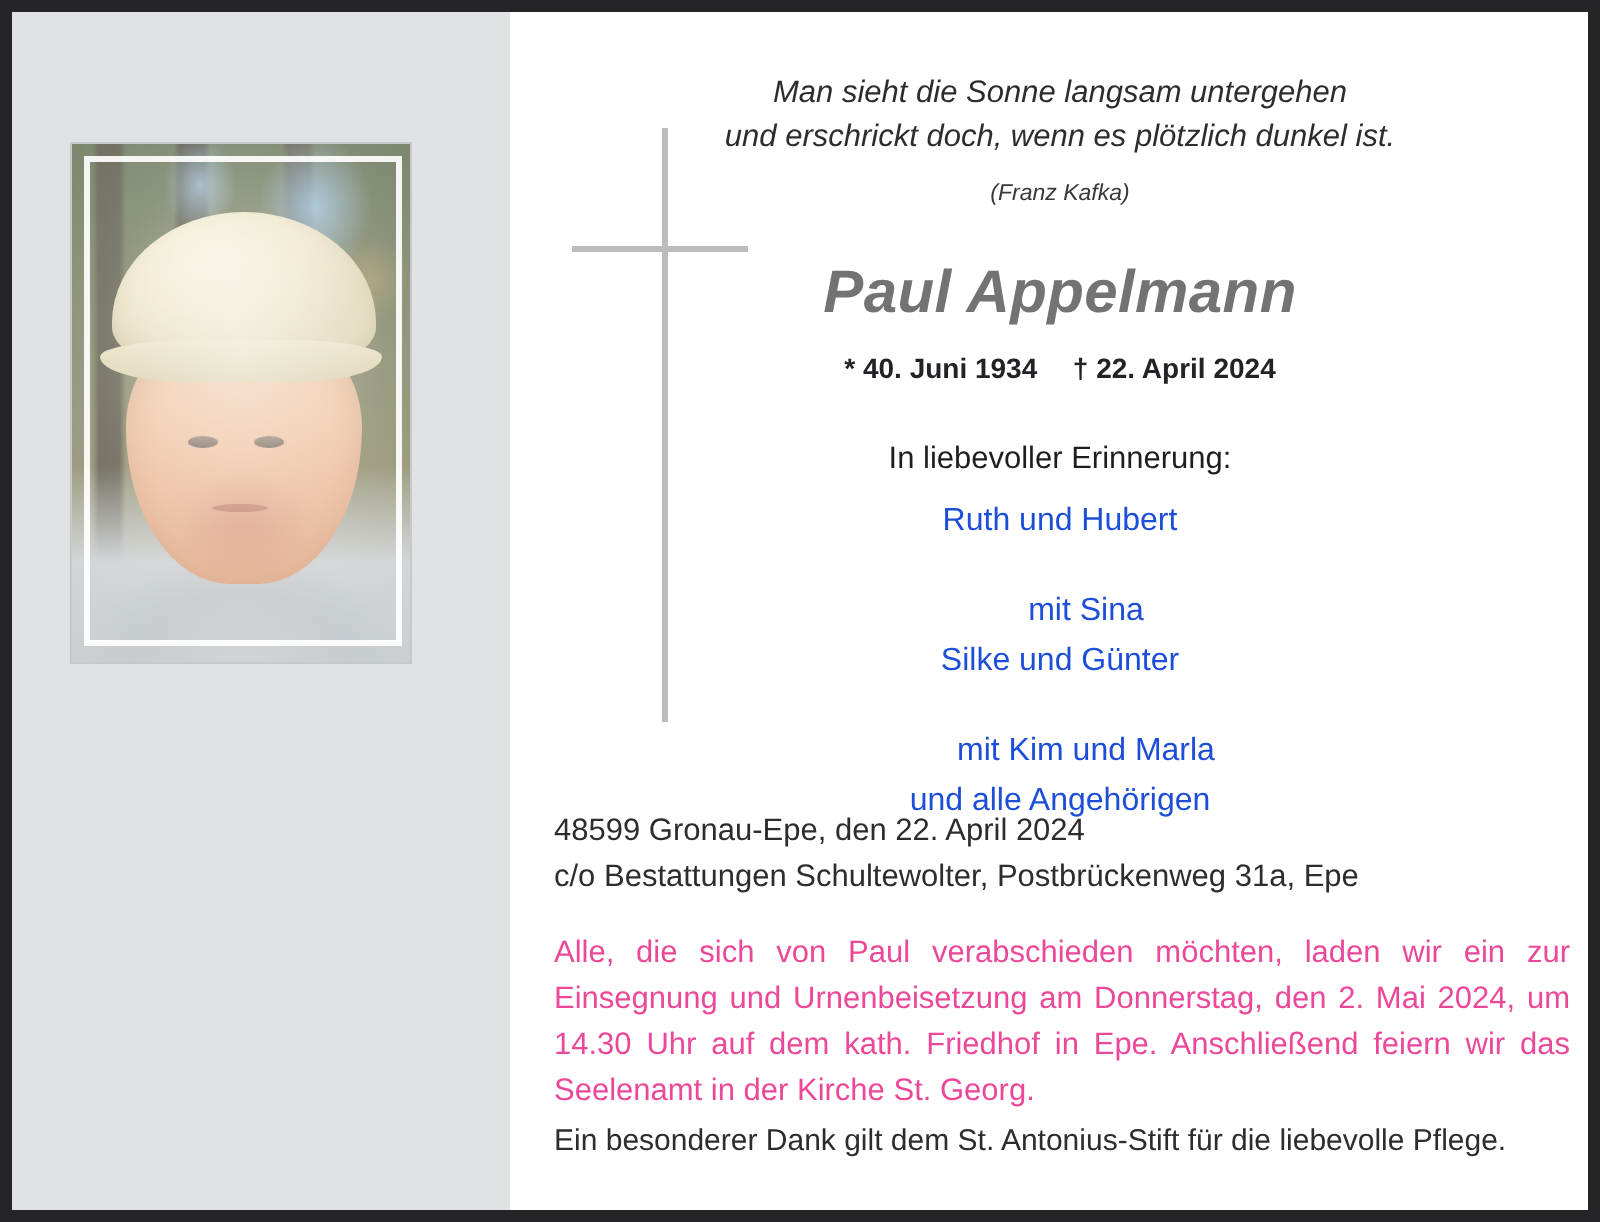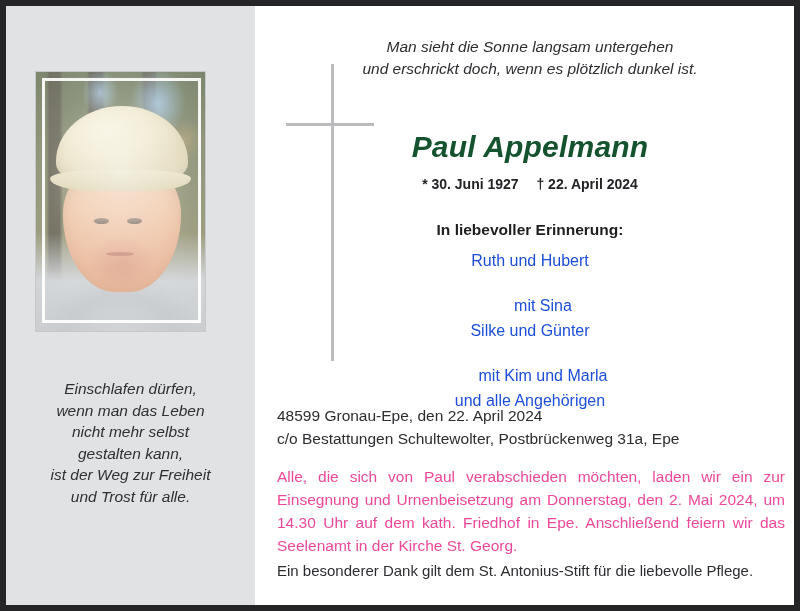--- a/index.html
+++ b/index.html
@@ -214,42 +214,42 @@
   .deceased-name {
     position: absolute;
     left: 40px;
     top: 124px;
     width: 470px;
     text-align: center;
     font-style: italic;
     font-weight: bold;
     font-size: 30px;
     letter-spacing: 0.2px;
-    color: #14532d;
+    color: #737373;
   }
   .deceased-dates {
     position: absolute;
     left: 40px;
     top: 170px;
     width: 470px;
     text-align: center;
     font-size: 14px;
     font-weight: bold;
     color: #222326;
   }
   .dates-gap { display: inline-block; width: 10px; }
 
   .memory-heading {
     position: absolute;
     left: 40px;
     top: 215px;
     width: 470px;
     text-align: center;
     font-size: 15.5px;
-    font-weight: bold;
+    font-weight: normal;
     color: #1d1e20;
   }
   .family {
     position: absolute;
     left: 40px;
     top: 242px;
     width: 470px;
     text-align: center;
     font-size: 16px;
     line-height: 25px;
@@ -300,45 +300,38 @@
         <div class="photo-eye left"></div>
         <div class="photo-eye right"></div>
         <div class="photo-mouth"></div>
       </div>
       <div class="photo-cap"></div>
       <div class="photo-brim"></div>
       <div class="photo-wash"></div>
       <div class="photo-inner-border"></div>
     </div>
 
-    <div class="sidebar-poem">
-      <div>Einschlafen dürfen,</div>
-      <div>wenn man das Leben</div>
-      <div>nicht mehr selbst</div>
-      <div>gestalten kann,</div>
-      <div>ist der Weg zur Freiheit</div>
-      <div>und Trost für alle.</div>
-    </div>
   </div>
 
   <div class="main">
 
     <div class="cross-v"></div>
     <div class="cross-h"></div>
 
     <div class="quote">
       <div>Man sieht die Sonne langsam untergehen</div>
       <div>und erschrickt doch, wenn es plötzlich dunkel ist.</div>
     </div>
 
+    <div class="quote-author">(Franz Kafka)</div>
 
     <div class="deceased-name">Paul Appelmann</div>
 
     <div class="deceased-dates">
-      <span>* 30. Juni 1927</span>
+      <span>* 40. Juni 1934</span>
       <span class="dates-gap"></span>
       <span>† 22. April 2024</span>
     </div>
 
     <div class="memory-heading">In liebevoller Erinnerung:</div>
 
     <div class="family">
       <div>Ruth und Hubert</div>
       <div class="indent">mit Sina</div>
       <div>Silke und Günter</div>

